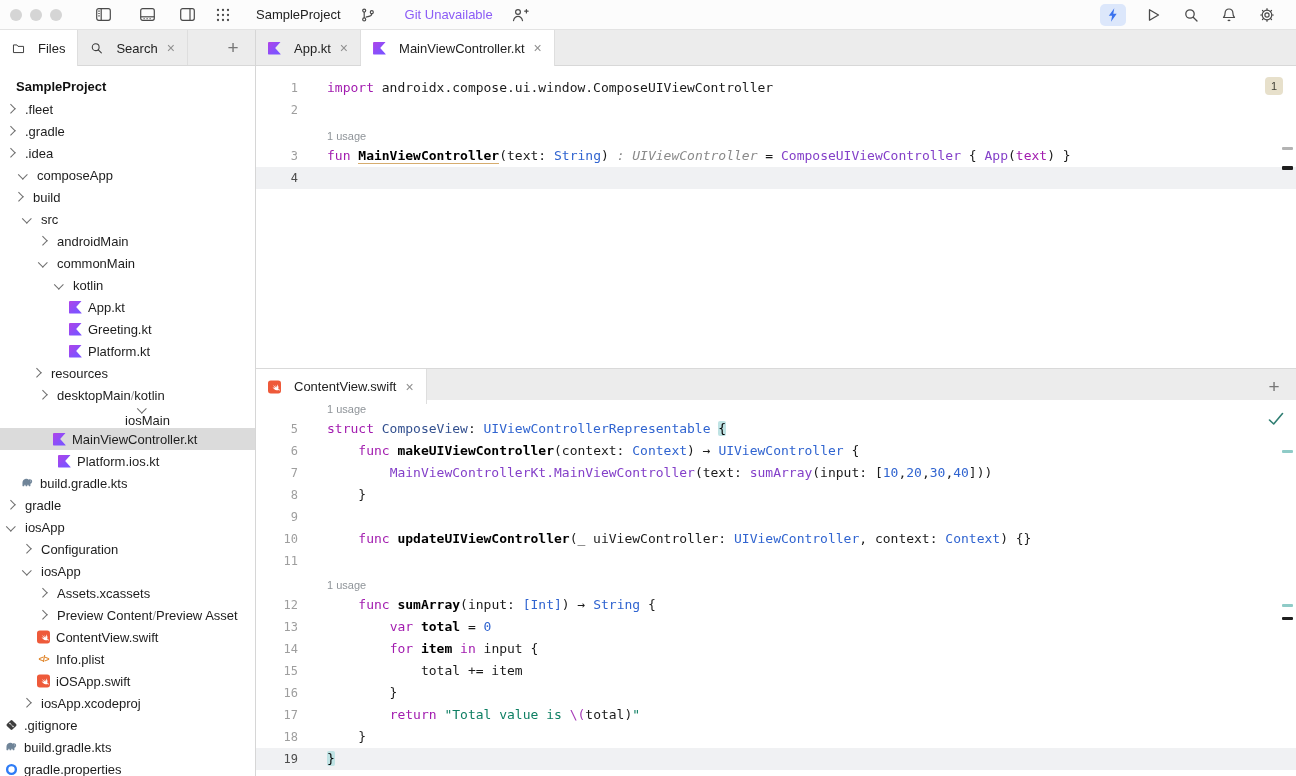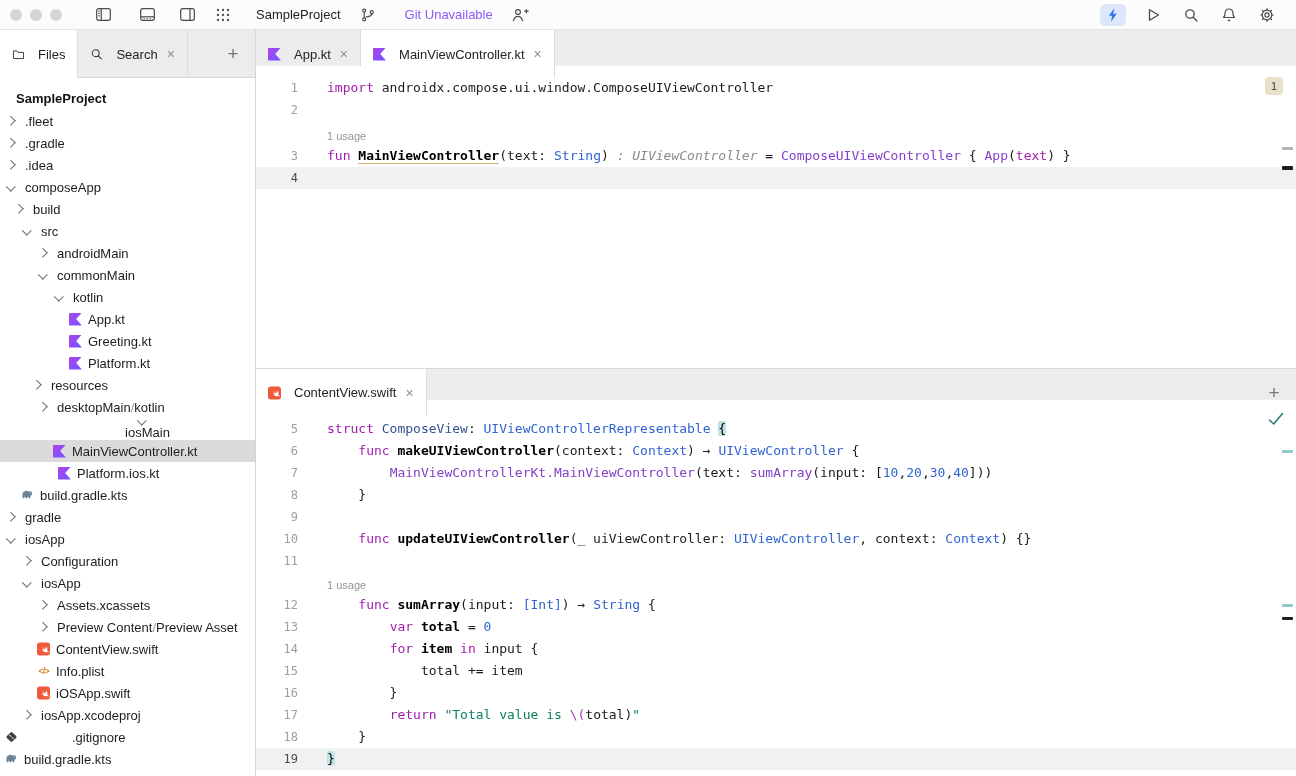--- a/index.html
+++ b/index.html
@@ -14,21 +14,21 @@
   .tbicon svg{display:block}
   #proj-name{font-size:13px;color:#222;margin:0 10px 0 16px}
   #git-label{font-size:13px;color:#8b5cf6;margin-left:20px}
   .grow{flex:1}
   .bolt-bg{background:#DCE7FB}
   
   #left-panel{position:absolute;left:0;top:30px;width:256px;height:746px;background:#fff;
     border-right:1px solid #D6D6D6}
   #editor-col{position:absolute;left:256px;top:30px;right:0;height:746px;background:#fff}
   
-  .tabbar{position:relative;height:48px;background:#ECECEC;display:flex;align-items:stretch}
+  .tabbar{position:relative;height:36px;background:#ECECEC;display:flex;align-items:stretch}
   .tabbar::after{content:"";position:absolute;left:0;right:0;bottom:0;height:1px;background:#D8D8D8}
   .tab{display:flex;align-items:center;padding:0 12px;background:#ECECEC;font-size:13px;color:#222;
     border-right:1px solid #DEDEDE;position:relative;cursor:default;white-space:nowrap}
   .tab.active{background:#fff;z-index:2}
   .tab .tlabel{margin:0 0 0 7px}
   .tclose{margin-left:9px;color:#8F8F8F;font-size:14px;line-height:1}
   .newtab{margin-left:auto;margin-right:12px;align-self:center;color:#777;font-size:19px;
     font-weight:300;width:20px;text-align:center;z-index:2}
   
   #tree-head{font-size:13px;font-weight:bold;color:#111;padding:13px 0 4px 16px}
@@ -195,21 +195,21 @@
         <span>.fleet</span>
       </div>
       <div class="trow" style="padding-left: 8px;">
         <span class="chev right"></span>
         <span>.gradle</span>
       </div>
       <div class="trow" style="padding-left: 8px;">
         <span class="chev right"></span>
         <span>.idea</span>
       </div>
-      <div class="trow" style="padding-left: 8px; text-align: center;">
+      <div class="trow" style="padding-left: 20px; text-align: center;">
         <span class="chev down"></span>
         <span>composeApp</span>
       </div>
       <div class="trow" style="padding-left: 16px;">
         <span class="chev right"></span>
         <span>build</span>
       </div>
       <div class="trow" style="padding-left: 24px;">
         <span class="chev down"></span>
         <span>src</span>
@@ -318,21 +318,21 @@
             <rect width="14" height="14" rx="3" fill="#EE5A3A"></rect>
             <path fill="#fff" d="M10.9 9.3c.8-1.6.4-3.6-1.2-5.2.4 1 .4 2.1 0 3L7.2 4.5l2.1 3.2C8 7 6.5 5.9 5.2 4.6l2.5 3.8C6.8 8.2 5.8 7.6 4.9 6.9c1 1.8 2.7 3.2 4.5 3.6.9.2 1.6.1 2-.3.5.2 1 .5 1.2 1 .3-.8 0-1.5-.7-1.9z"></path>
           </svg>
         </span>
         <span>iOSApp.swift</span>
       </div>
       <div class="trow" style="padding-left: 24px;">
         <span class="chev right"></span>
         <span>iosApp.xcodeproj</span>
       </div>
-      <div class="trow" style="padding-left: 5px; gap: 48px;">
+      <div class="trow" style="padding-left: 5px;">
         <span class="fi">
           <svg width="14" height="14" viewBox="0 0 16 16">
             <rect x="3.2" y="3.2" width="9.6" height="9.6" rx="1.6" transform="rotate(45 8 8)" fill="#3E3E3E"></rect>
             <circle cx="6.1" cy="6.1" r=".9" fill="#fff"></circle>
             <circle cx="9.9" cy="9.9" r=".9" fill="#fff"></circle>
             <path d="M6.8 6.8l2.3 2.3" stroke="#fff" stroke-width=".9"></path>
           </svg>
         </span>
         <span>.gitignore</span>
       </div>

